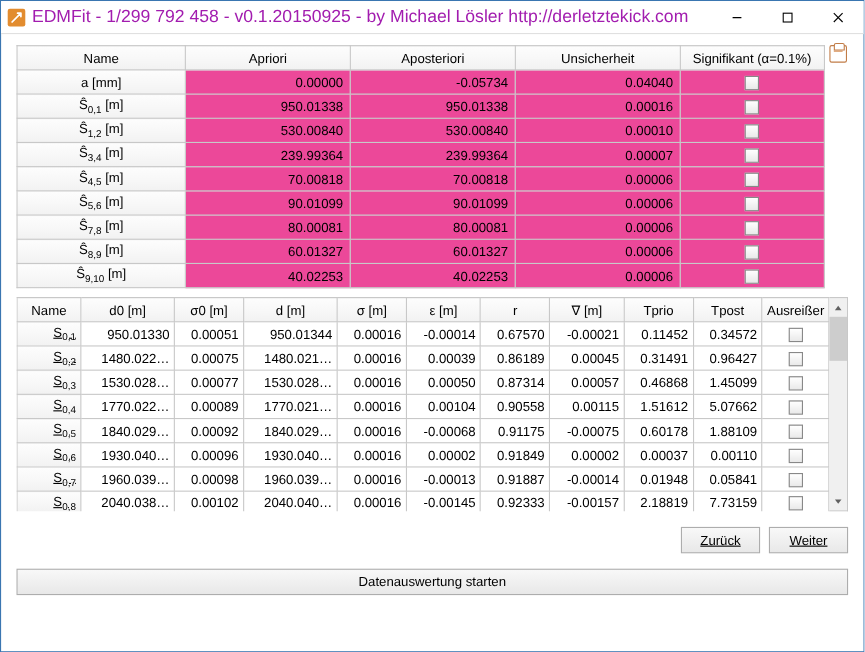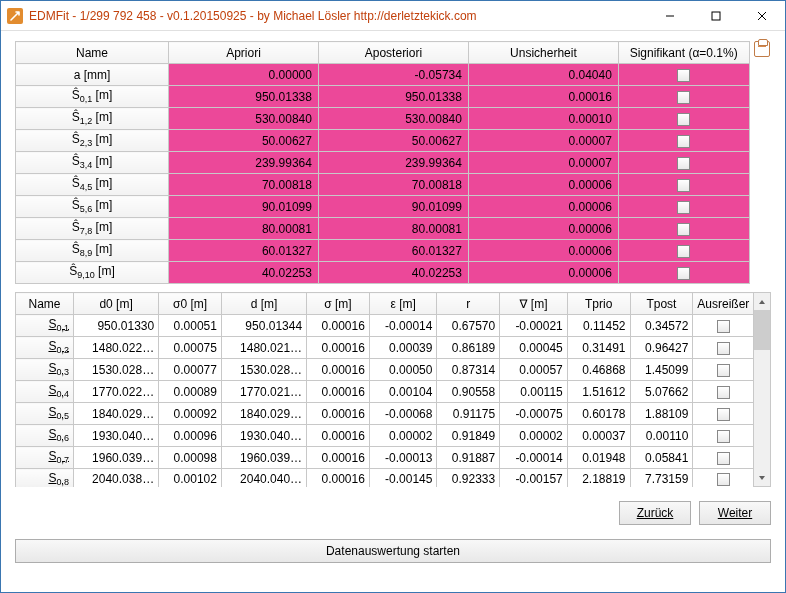--- a/index.html
+++ b/index.html
@@ -27,21 +27,21 @@
     border-bottom: 1px solid #e0e0e0;
   }
   .titlebar .app-icon {
     width: 16px; height: 16px;
     background: #e28c2f;
     border-radius: 2px;
     margin-right: 6px;
     display:inline-flex;align-items:center;justify-content:center;
   }
   .titlebar .app-icon svg { width:12px;height:12px;fill:#fff;stroke:#fff;stroke-width:1; }
-  .titlebar .title { flex:1; font-size:12px; color:#c2410c; }
+  .titlebar .title { flex:1; font-size:16px; color:#a21caf; }
   .winbtns { display:flex; }
   .winbtn {
     width: 46px; height: 30px;
     display:flex;align-items:center;justify-content:center;
     cursor:default;
   }
   .winbtn svg { width:10px;height:10px;stroke:#000;stroke-width:1;fill:none; }
   .content {
     flex:1;
     padding: 10px 14px 6px 14px;
@@ -220,27 +220,20 @@
               <td class="chk"><span class="chkbox"></span></td>
             </tr>
             <tr>
               <td class="name">Ŝ<sub>1,2</sub> [m]</td>
               <td class="num">530.00840</td>
               <td class="num">530.00840</td>
               <td class="num">0.00010</td>
               <td class="chk"><span class="chkbox"></span></td>
             </tr>
             <tr>
-              <td class="name">Ŝ<sub>2,3</sub> [m]</td>
-              <td class="num">50.00627</td>
-              <td class="num">50.00627</td>
-              <td class="num">0.00007</td>
-              <td class="chk"><span class="chkbox"></span></td>
-            </tr>
-            <tr>
               <td class="name">Ŝ<sub>3,4</sub> [m]</td>
               <td class="num">239.99364</td>
               <td class="num">239.99364</td>
               <td class="num">0.00007</td>
               <td class="chk"><span class="chkbox"></span></td>
             </tr>
             <tr>
               <td class="name">Ŝ<sub>4,5</sub> [m]</td>
               <td class="num">70.00818</td>
               <td class="num">70.00818</td>

